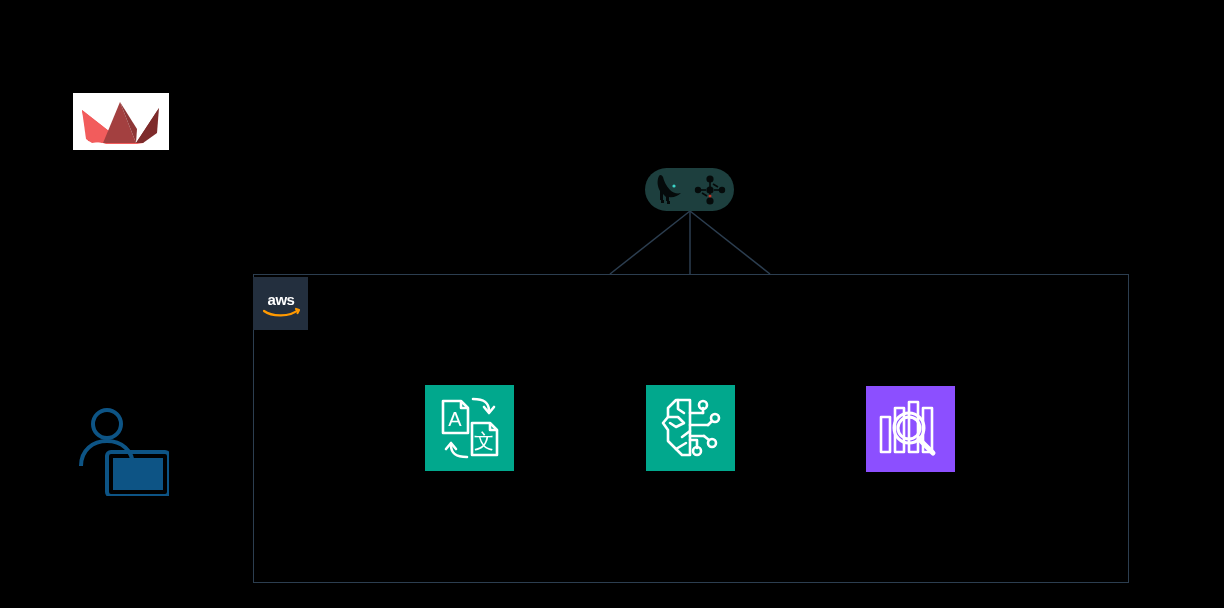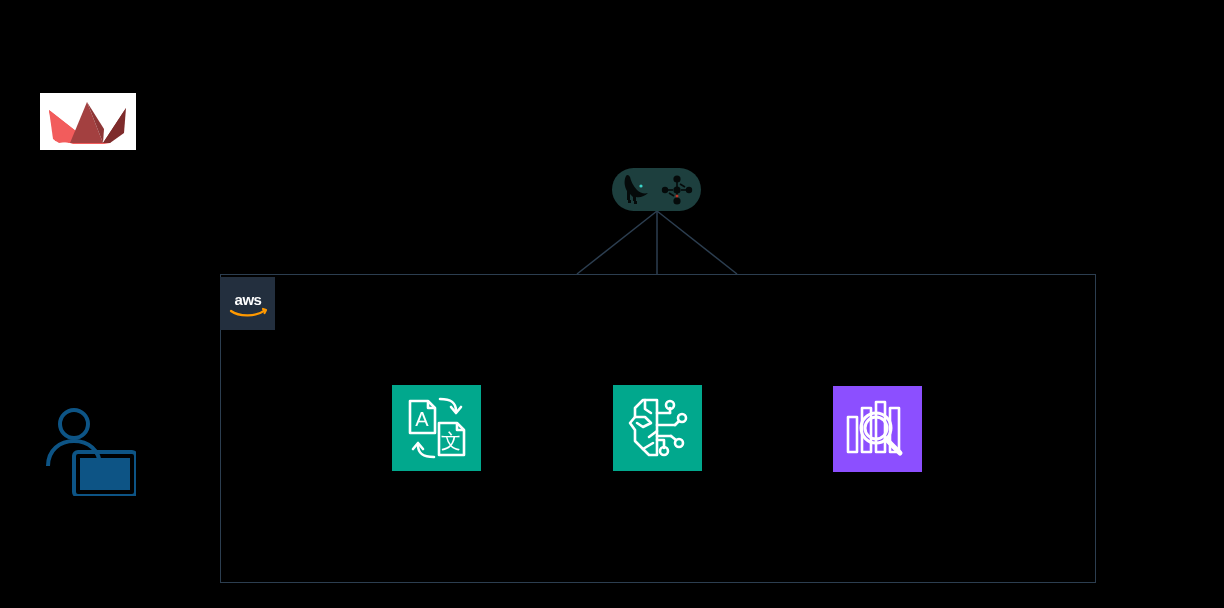--- a/index.html
+++ b/index.html
@@ -10,20 +10,21 @@
   }
   body {
     font-family: "Liberation Sans", sans-serif;
   }
   #canvas {
     position: relative;
     width: 1120px;
     height: 608px;
     background: #000000;
     overflow: hidden;
+    margin-left: 33px;
   }
   .abs { position: absolute; }
 
   
   #brand-logo {
     left: 40px;
     top: 93px;
     width: 96px;
     height: 57px;
     background: #FFFFFF;

